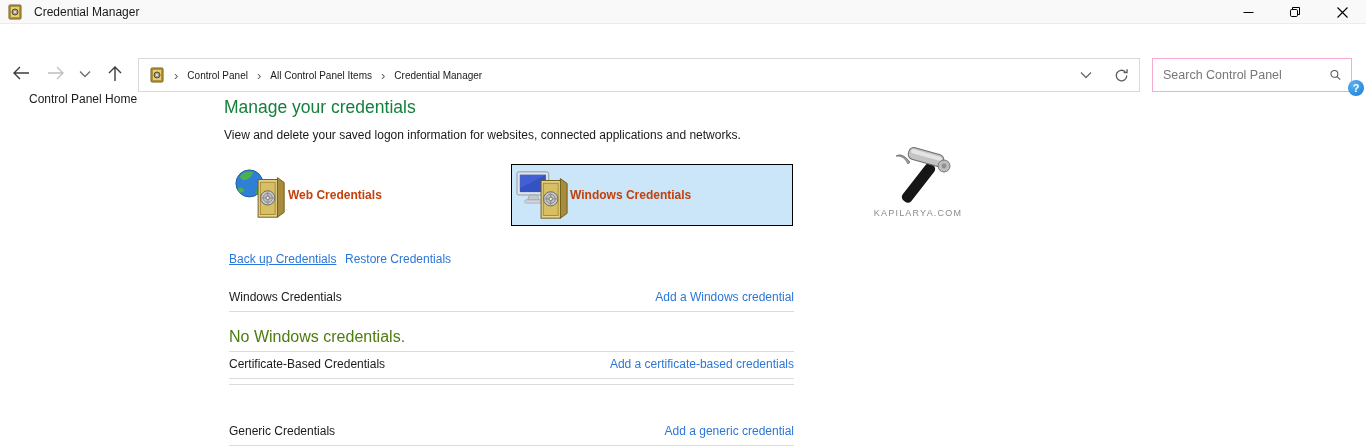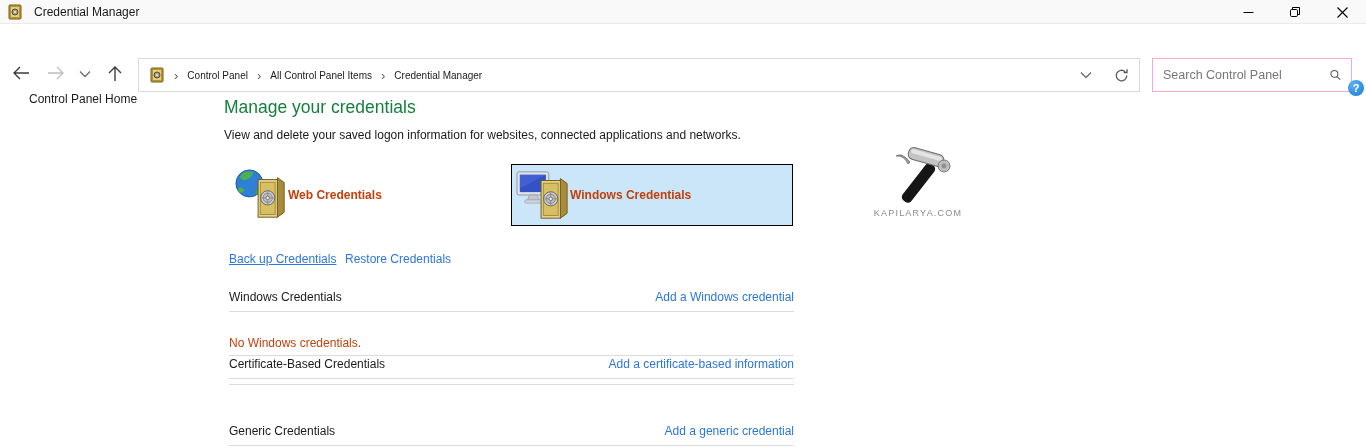--- a/index.html
+++ b/index.html
@@ -52,21 +52,21 @@
   .logo .logo-text { font-size:9px; letter-spacing:1.2px; color:#8a8a8a; margin-top:2px; }
 
   .action-link { position:absolute; top:252px; font-size:12px; color:#2b76d9; cursor:pointer; }
   .link-backup { left:229px;text-decoration:underline; } .link-restore { left:345px; }
 
   .section { position:absolute; left:229px; width:565px; }
   .sec-head { display:flex; justify-content:space-between; align-items:baseline; height:16px; }
   .sec-label { font-size:12px; color:#1a1a1a; }
   .sec-link { font-size:12px; color:#2b76d9; cursor:pointer; }
   .sec-hr { border:none; border-top:1px solid #dcdcdc; margin-top:5px; }
-  .sec-empty { font-size:12px; color:#c2410c; margin-top:24px; }
+  .sec-empty { font-size:16px; color:#4d7c0f; margin-top:16px; }
   .sec-1 { top:290px; } .sec-2 { top:357px; } .sec-3 { top:424px; }
 
   svg { display:block; }
 </style>
 </head>
 <body>
 
 <svg width="0" height="0" style="position:absolute">
   <defs>
     <g id="safe-small">
@@ -224,21 +224,21 @@
     <span class="sec-link">Add a Windows credential</span>
   </div>
   <hr class="sec-hr">
   <div class="sec-empty">No Windows credentials.</div>
   <hr class="sec-hr">
 </div>
 
 <div class="section sec-2">
   <div class="sec-head">
     <span class="sec-label">Certificate-Based Credentials</span>
-    <span class="sec-link">Add a certificate-based information</span>
+    <span class="sec-link">Add a certificate-based credentials</span>
   </div>
   <hr class="sec-hr">
   <hr class="sec-hr">
 </div>
 
 <div class="section sec-3">
   <div class="sec-head">
     <span class="sec-label">Generic Credentials</span>
     <span class="sec-link">Add a generic credential</span>
   </div>

